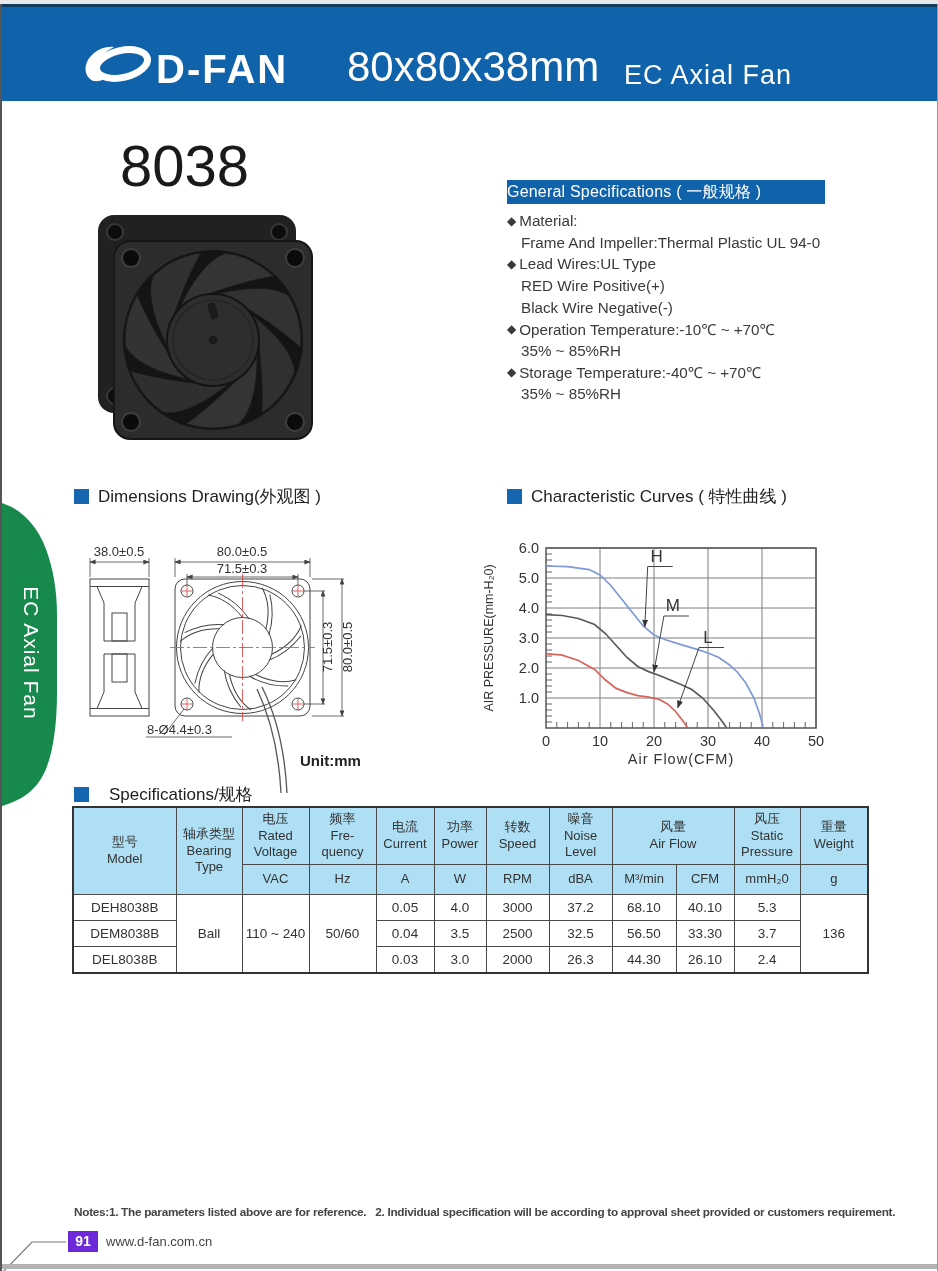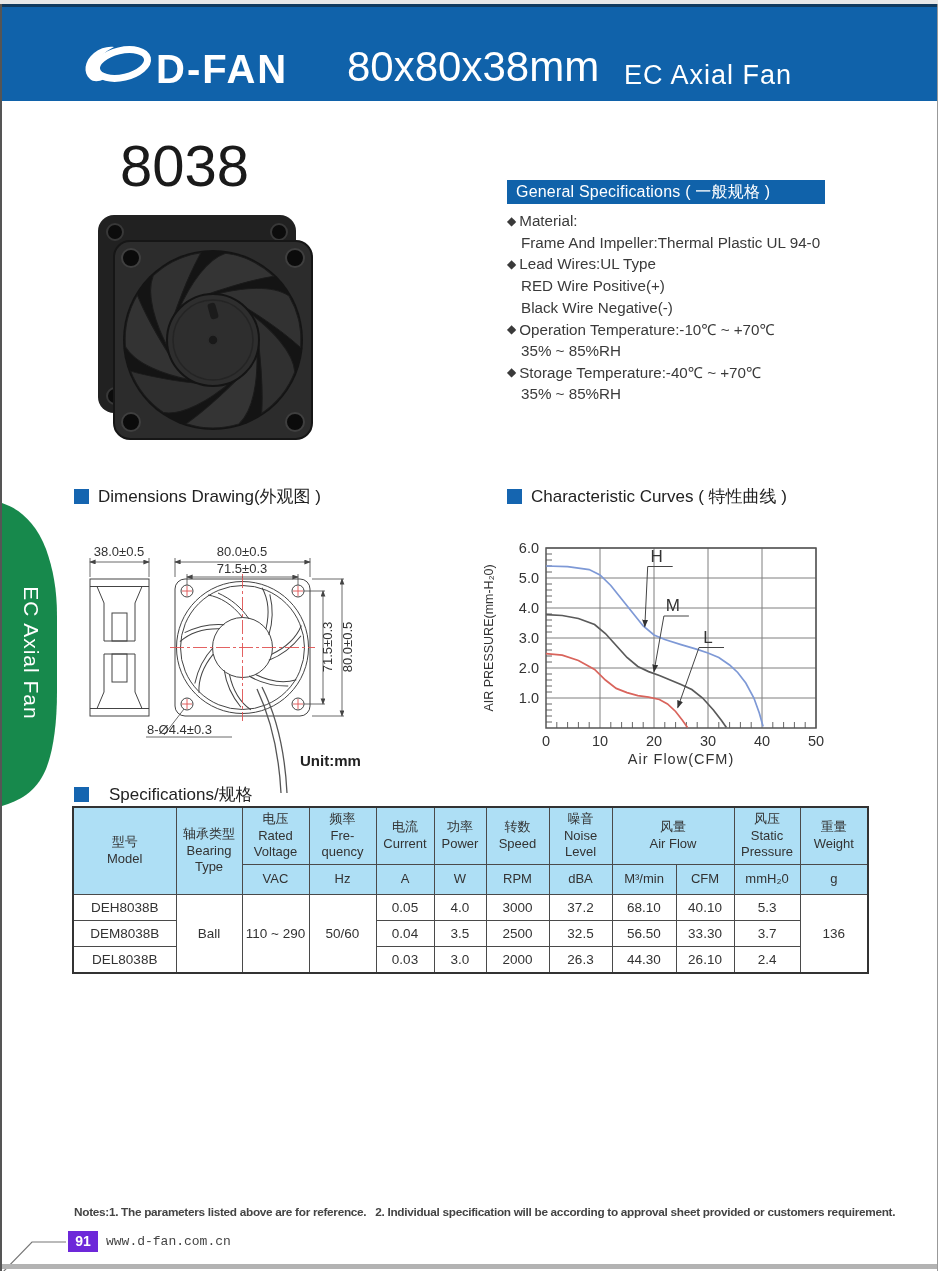--- a/index.html
+++ b/index.html
@@ -12,21 +12,21 @@
   .header{position:absolute;left:0;top:0;width:100%;height:97px;background:#1062aa;border-top:3px solid #113a5e;box-sizing:border-box;}
   .logo-swoosh{position:absolute;left:80px;top:34px;}
   .brand{position:absolute;left:154px;top:40px;font-size:40px;font-weight:bold;color:#fff;letter-spacing:2px;}
   .size-title{position:absolute;left:345px;top:36px;font-size:42px;color:#fff;}
   .subtitle{position:absolute;left:622px;top:53px;font-size:27px;color:#fff;letter-spacing:1px;}
   
   .model-title{position:absolute;left:118px;top:128px;width:185px;text-align:left;font-size:58px;color:#1a1a1a;}
   .fan-photo{position:absolute;left:86px;top:203px;}
   
   .gs-bar{position:absolute;left:505px;top:176px;width:318px;height:24px;background:#1062aa;color:#fff;
-          font-size:16px;line-height:24px;padding-left:9px;box-sizing:border-box;letter-spacing:.2px;}
+          font-size:16px;line-height:24px;box-sizing:border-box;letter-spacing:.2px;}
   .gs-list{position:absolute;left:505px;top:206px;width:360px;font-size:15.2px;color:#3a3a3a;}
   .gs-line{height:21.6px;display:flex;align-items:center;white-space:nowrap;}
   .gs-bullet{font-size:12px;margin-right:3px;color:#3a3a3a;}
   .gs-line.indent{padding-left:14px;}
   
   .sec{position:absolute;display:flex;align-items:center;gap:9px;font-size:17px;color:#222;white-space:nowrap;}
   .sec .sq{width:15px;height:15px;background:#1565b0;flex:0 0 auto;}
   
   .side-tab{position:absolute;left:0;top:497px;}
   
@@ -37,21 +37,21 @@
              border:2px solid #333;}
   table.spec th,table.spec td{border:1px solid #4a4a4a;text-align:center;vertical-align:middle;padding:0 2px;}
   table.spec thead th{background:#aedff5;font-size:13px;font-weight:normal;color:#333;white-space:pre-line;line-height:1.3;}
   table.spec .hr1 th{height:56px;}
   table.spec .hr2 th{height:29px;}
   table.spec tbody td{font-size:13.5px;color:#333;height:25px;background:#fff;}
   
   .notes{position:absolute;left:72px;top:1201px;width:860px;font-size:11.8px;color:#444;letter-spacing:-0.3px;white-space:nowrap;font-weight:bold;}
   .page-no{position:absolute;left:66px;top:1227px;width:30px;height:21px;background:#6d28d9;color:#fff;
            font-size:14px;font-weight:bold;text-align:center;line-height:21px;}
-  .website{position:absolute;left:104px;top:1230px;font-size:13px;color:#444;font-family:Liberation Mono, monospace;}
+  .website{position:absolute;left:104px;top:1230px;font-size:13px;color:#444;}
   .foot-decor{position:absolute;left:0;top:1224px;}
   .bottom-bar{position:absolute;left:0;right:0;top:1260px;height:5px;background:#b3b3b3;}
   svg text{font-family:"Liberation Sans",sans-serif;}
 </style>
 </head>
 <body>
 
 <div class="page">
 
   <div class="header">
@@ -400,21 +400,21 @@
         <th>M³/min</th>
         <th>CFM</th>
         <th>mmH₂0</th>
         <th>g</th>
       </tr>
     </thead>
     <tbody>
       <tr>
         <td>DEH8038B</td>
         <td rowspan="3">Ball</td>
-        <td rowspan="3">110 ~ 290</td>
+        <td rowspan="3">110 ~ 240</td>
         <td rowspan="3">50/60</td>
         <td>0.05</td>
         <td>4.0</td>
         <td>3000</td>
         <td>37.2</td>
         <td>68.10</td>
         <td>40.10</td>
         <td>5.3</td>
         <td rowspan="3">136</td>
       </tr>

